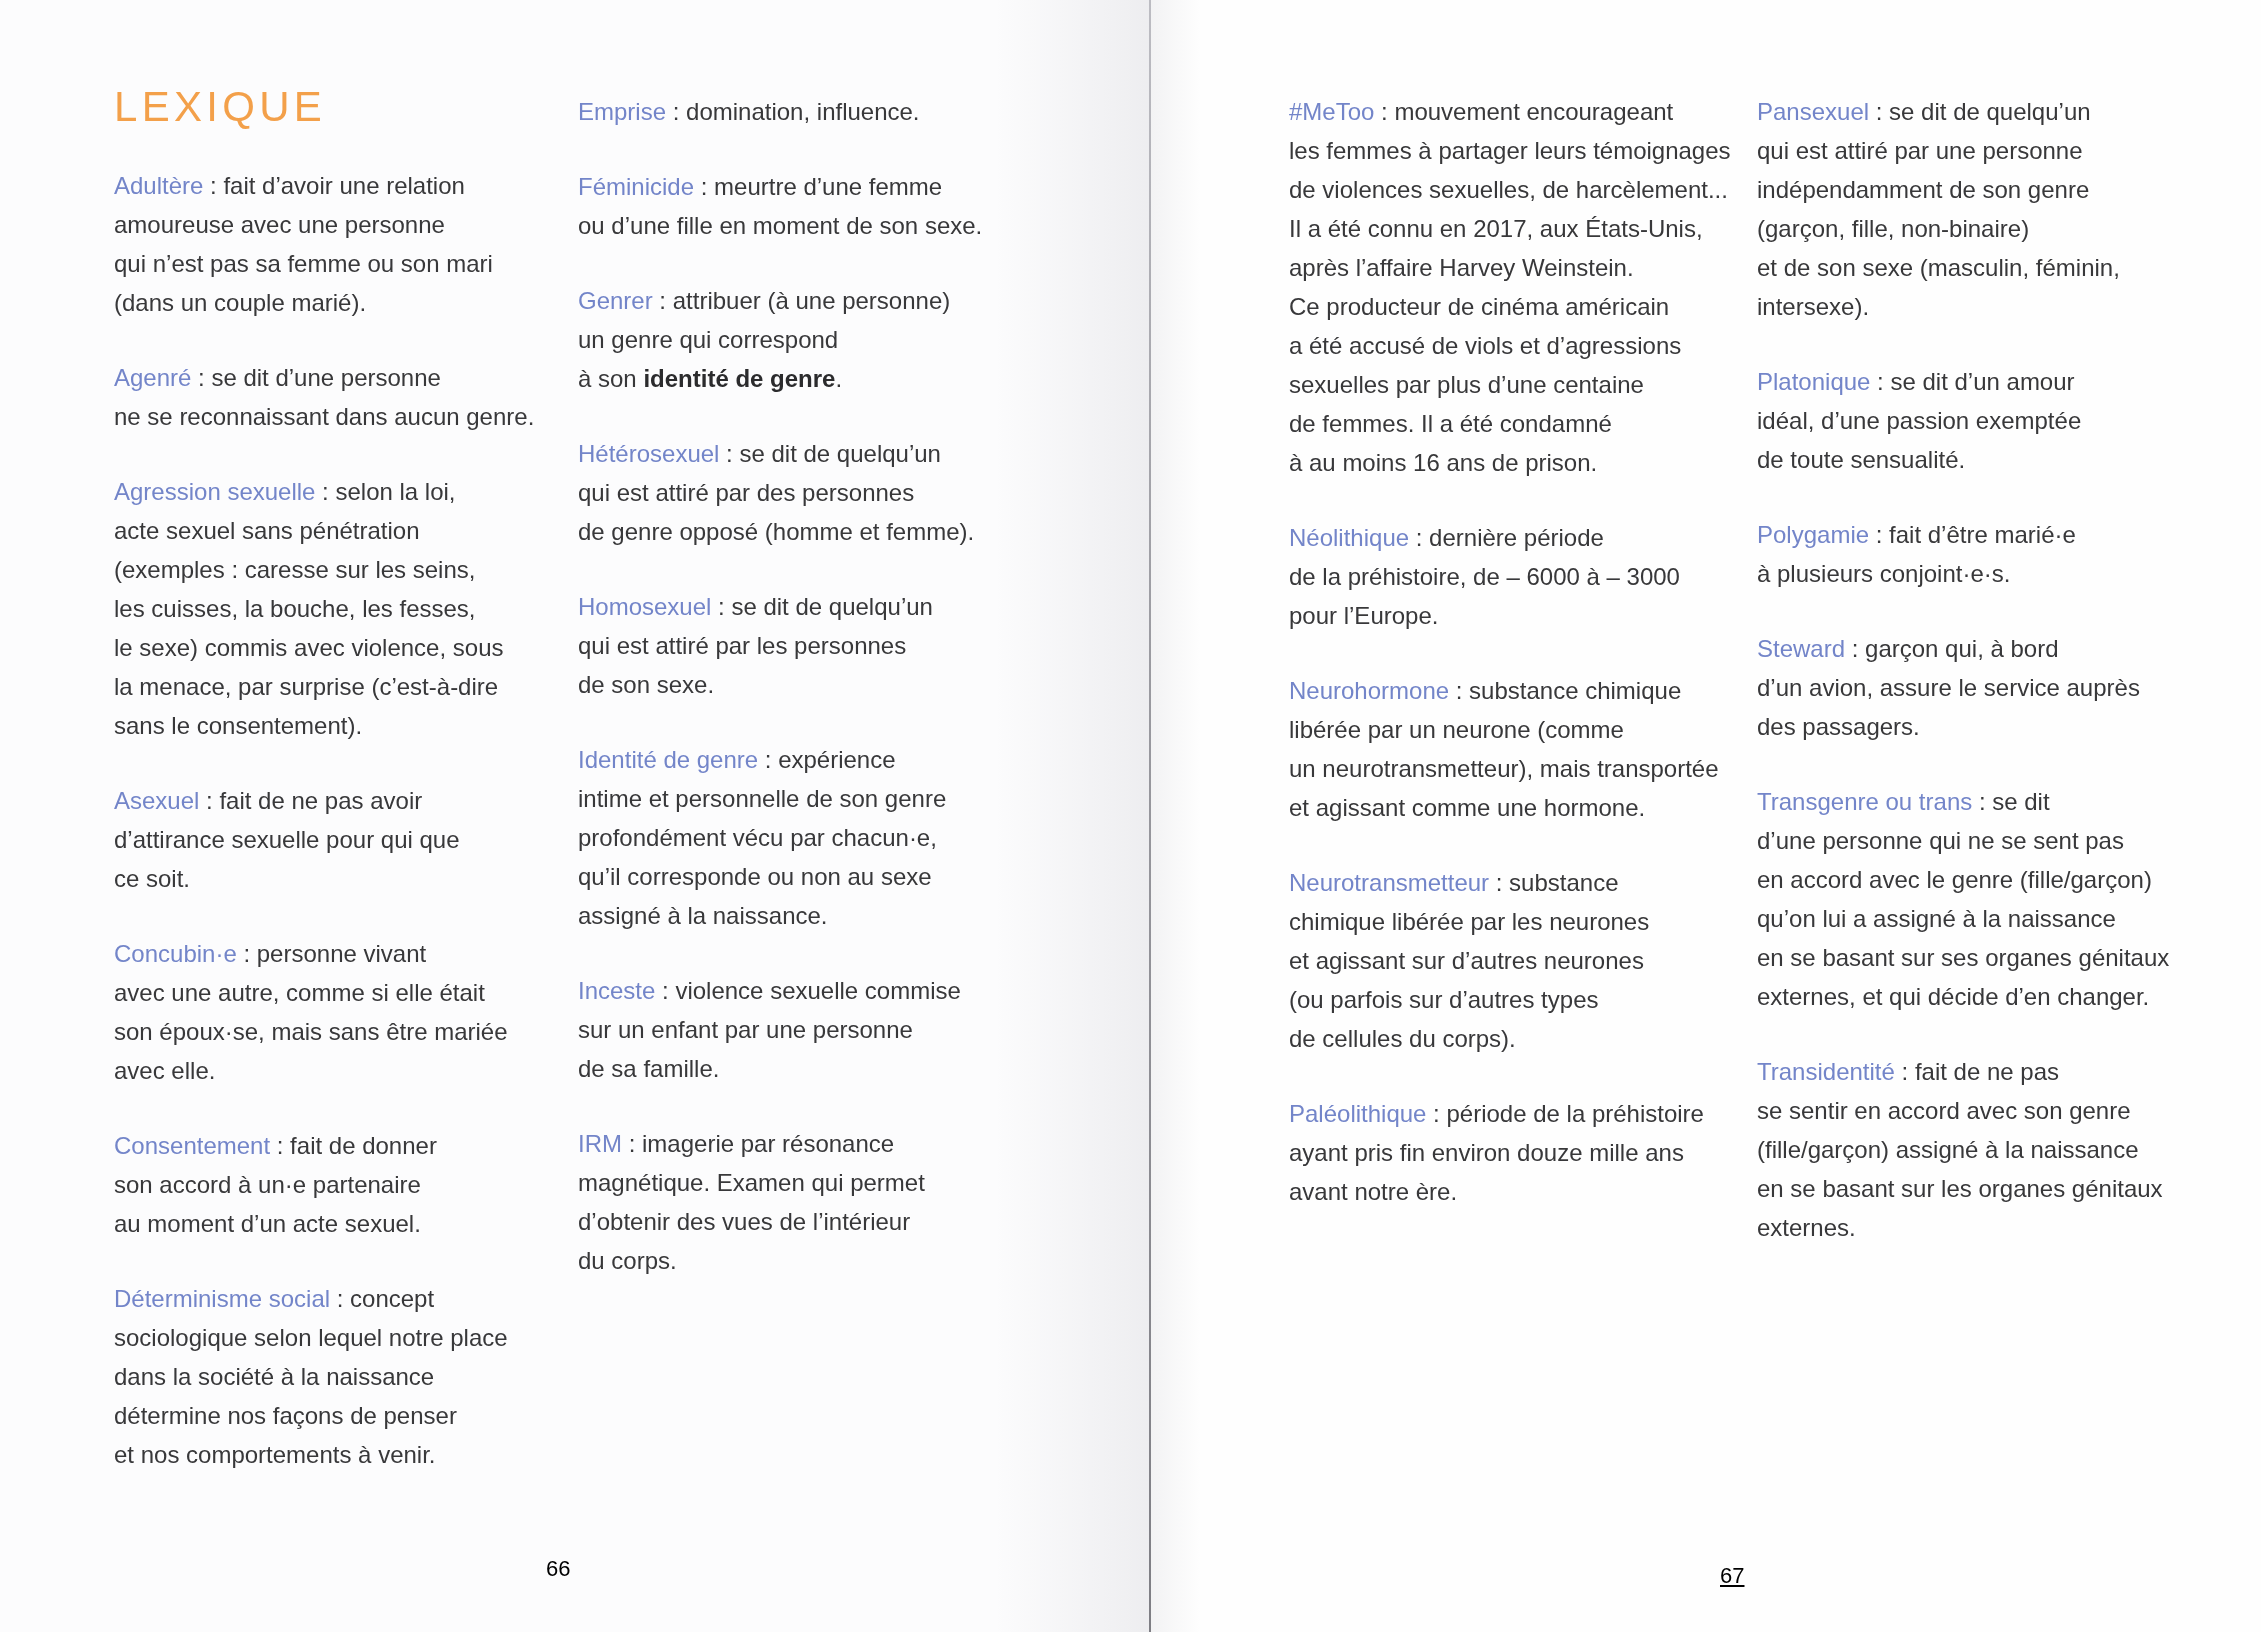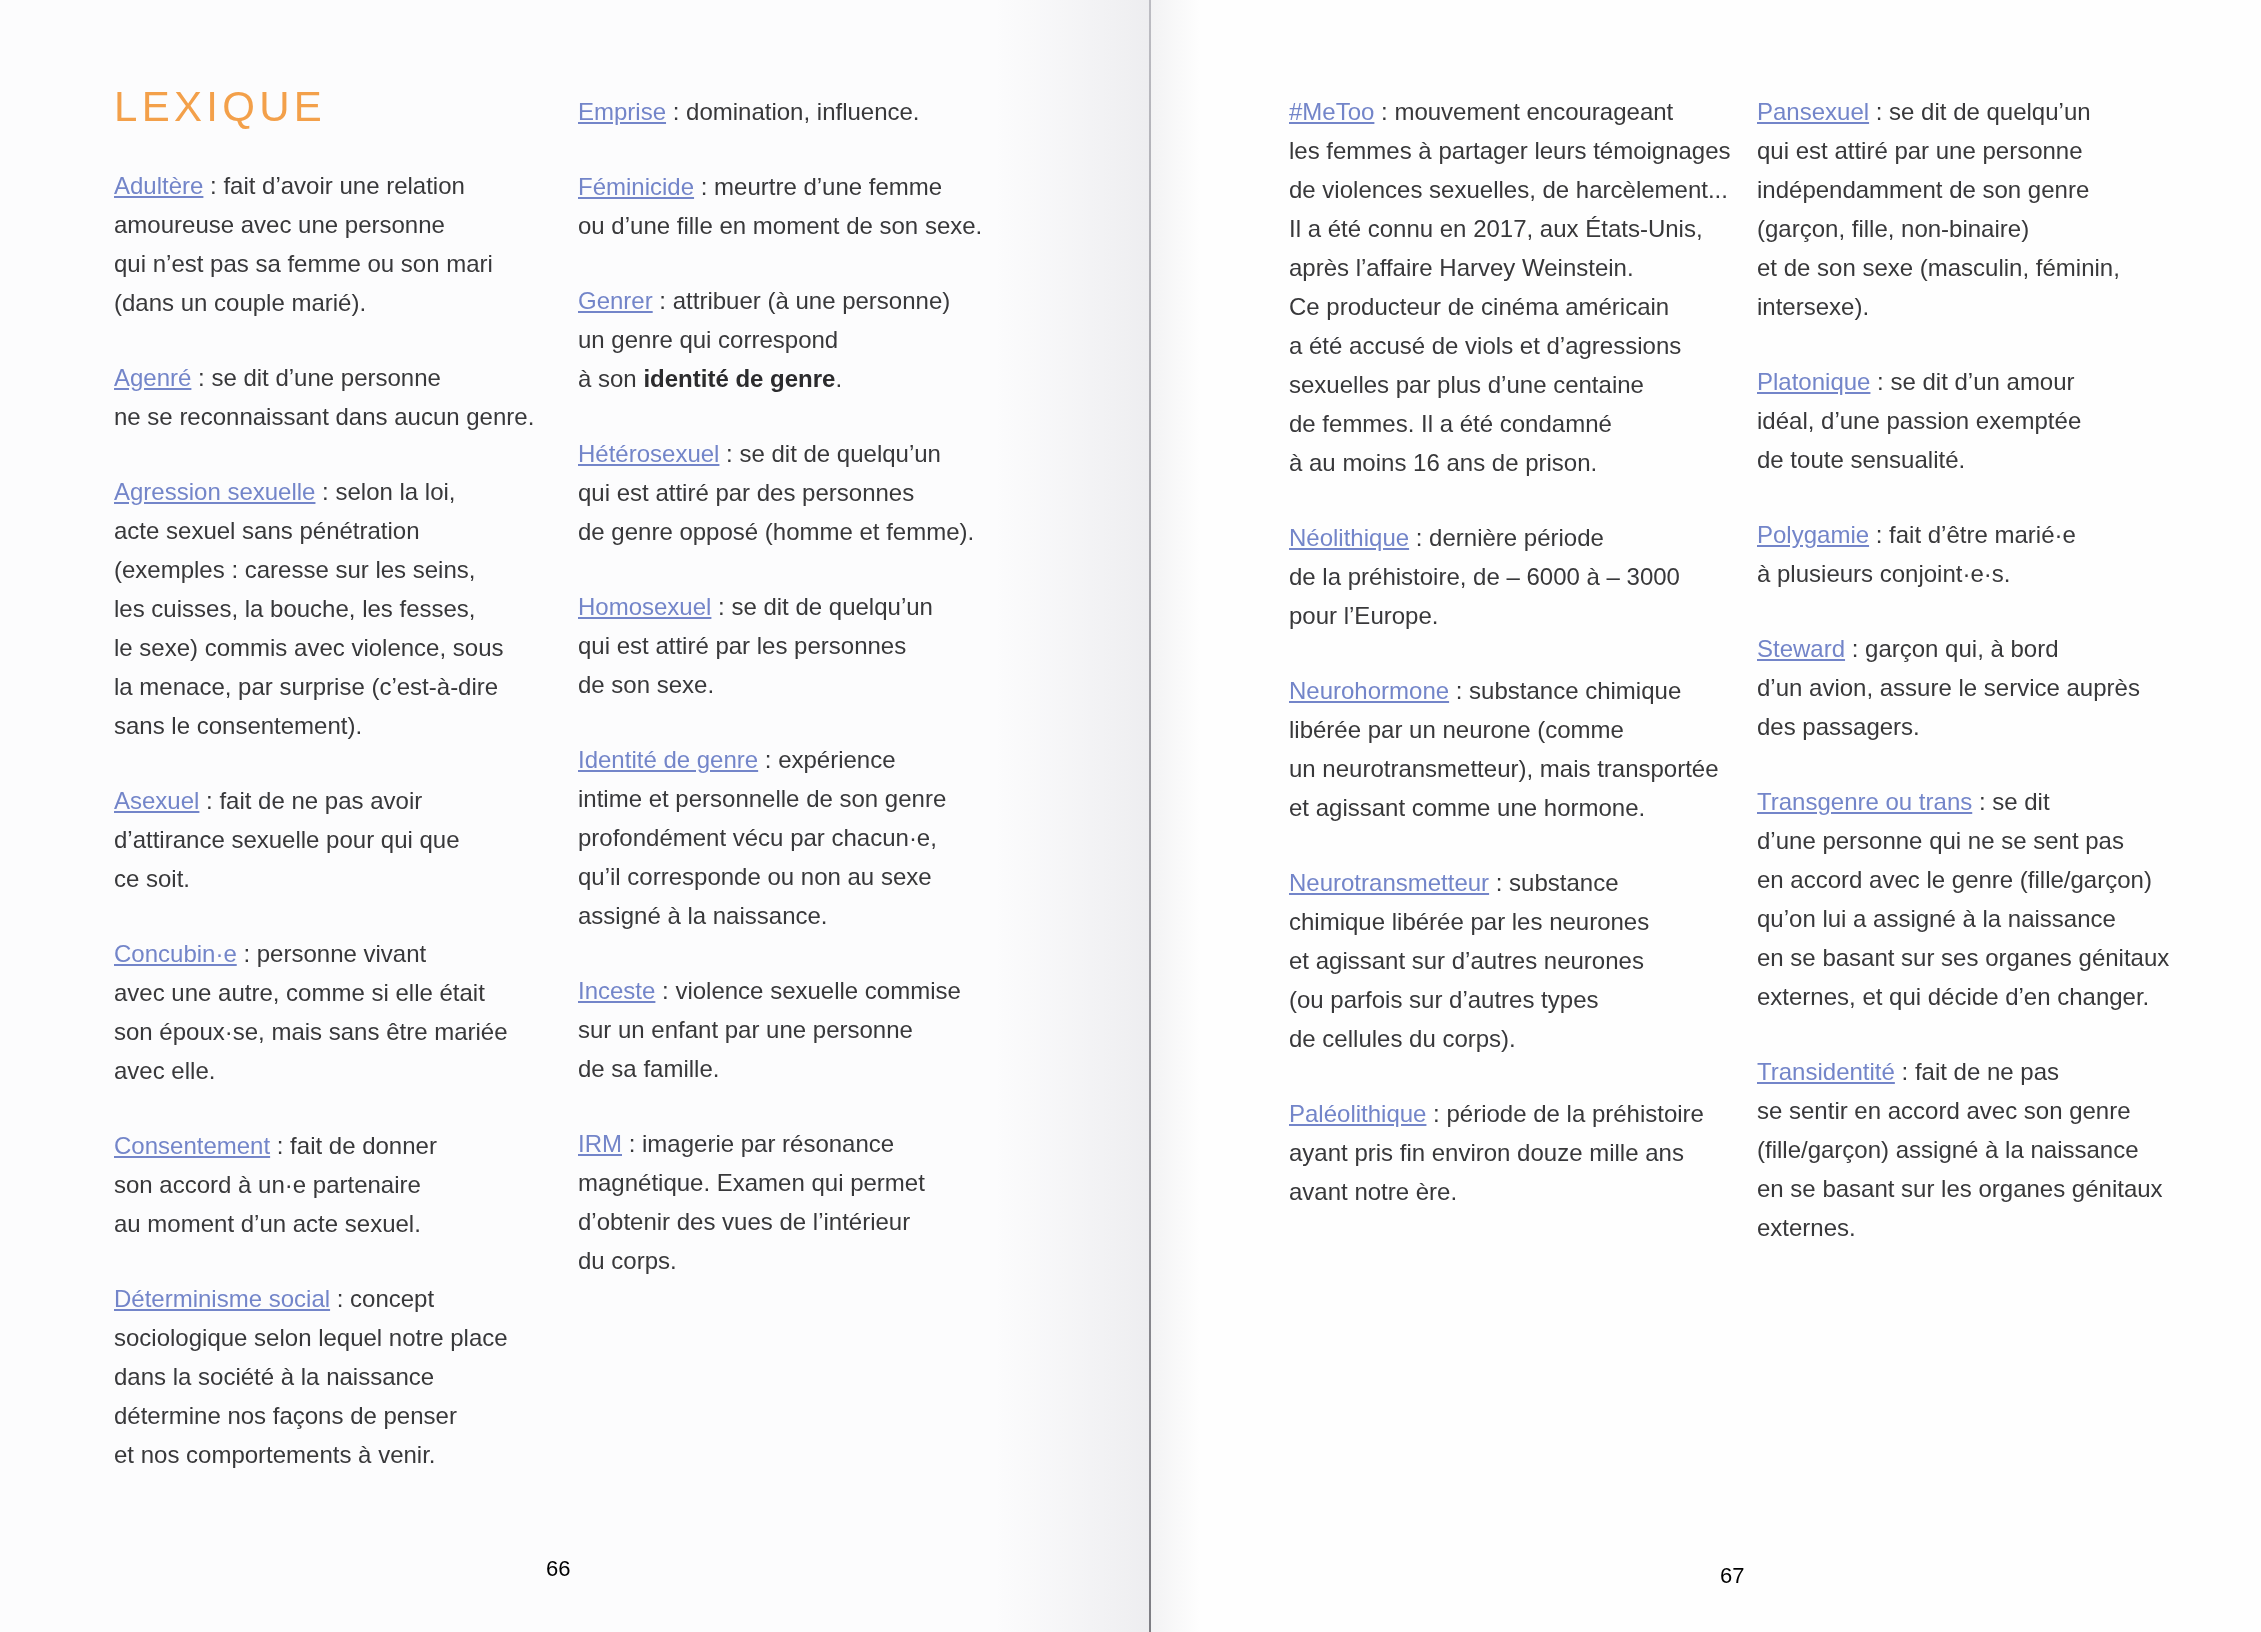--- a/index.html
+++ b/index.html
@@ -58,32 +58,32 @@
     line-height: 39px;
     color: var(--body-color, #38383a);
     white-space: pre;
   }
   .col-1 { left: 114px;  top: 166px; width: 465px; }
   .col-2 { left: 578px;  top: 92px; width: 465px; }
   .col-3 { left: 1289px; top: 92px; width: 465px; }
   .col-4 { left: 1757px; top: 92px; width: 476px; }
 
   .entry { margin: 0 0 36px 0; white-space: pre-wrap; }
-  .entry .term { color: var(--term-color, #7385c9); text-decoration: underline; }
+  .entry .term { color: var(--term-color, #7385c9); }
   .entry .sep  { color: var(--body-color, #38383a); }
   .entry .def  { color: var(--body-color, #38383a); }
   .entry .bold { font-weight: 700; color: #2b2b2d; }
 
   .page-num {
     position: absolute;
     font-size: 22px;
     color: #000000;
   }
   .page-num-left  { left: 546px;  top: 1556px; }
-  .page-num-right { left: 1720px; top: 1563px; }
+  .page-num-right { left: 1720px; top: 1563px; text-decoration: underline; }
 </style>
 </head>
 <body>
 
 <div class="spread">
 
   <div class="page page-left"></div>
   <div class="page page-right"></div>
 
   <div class="gutter-shade-left"></div>

